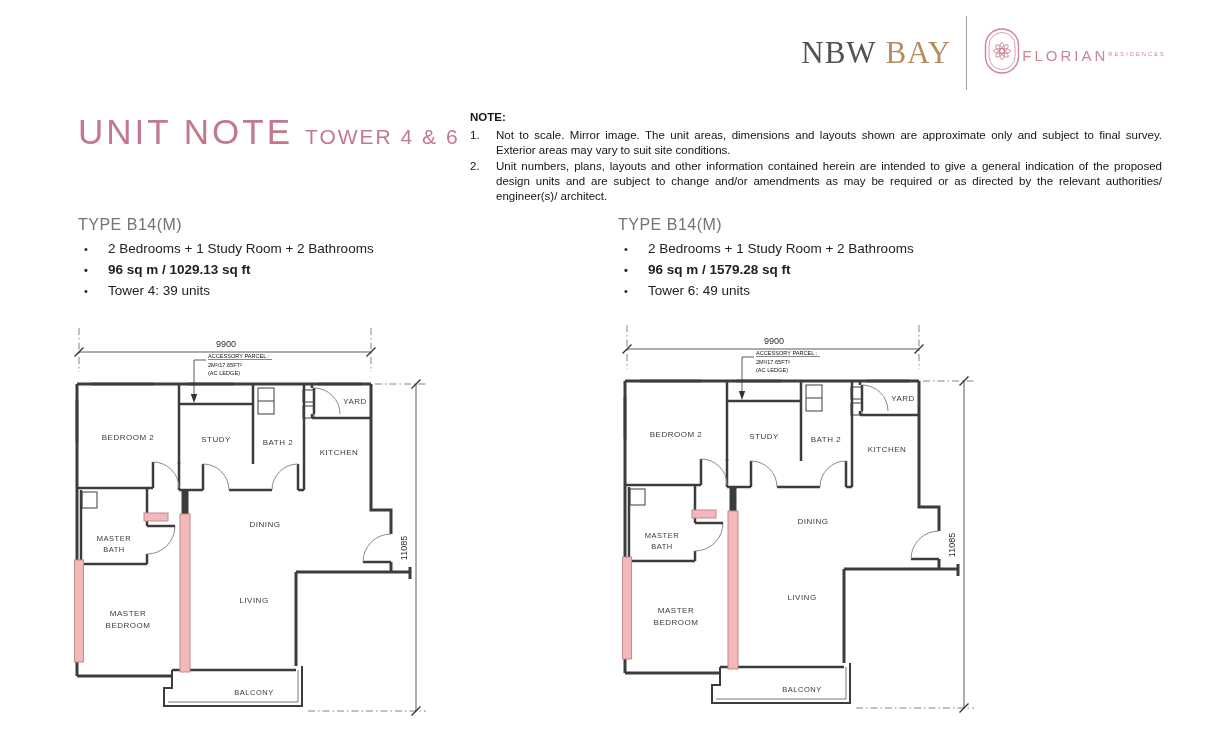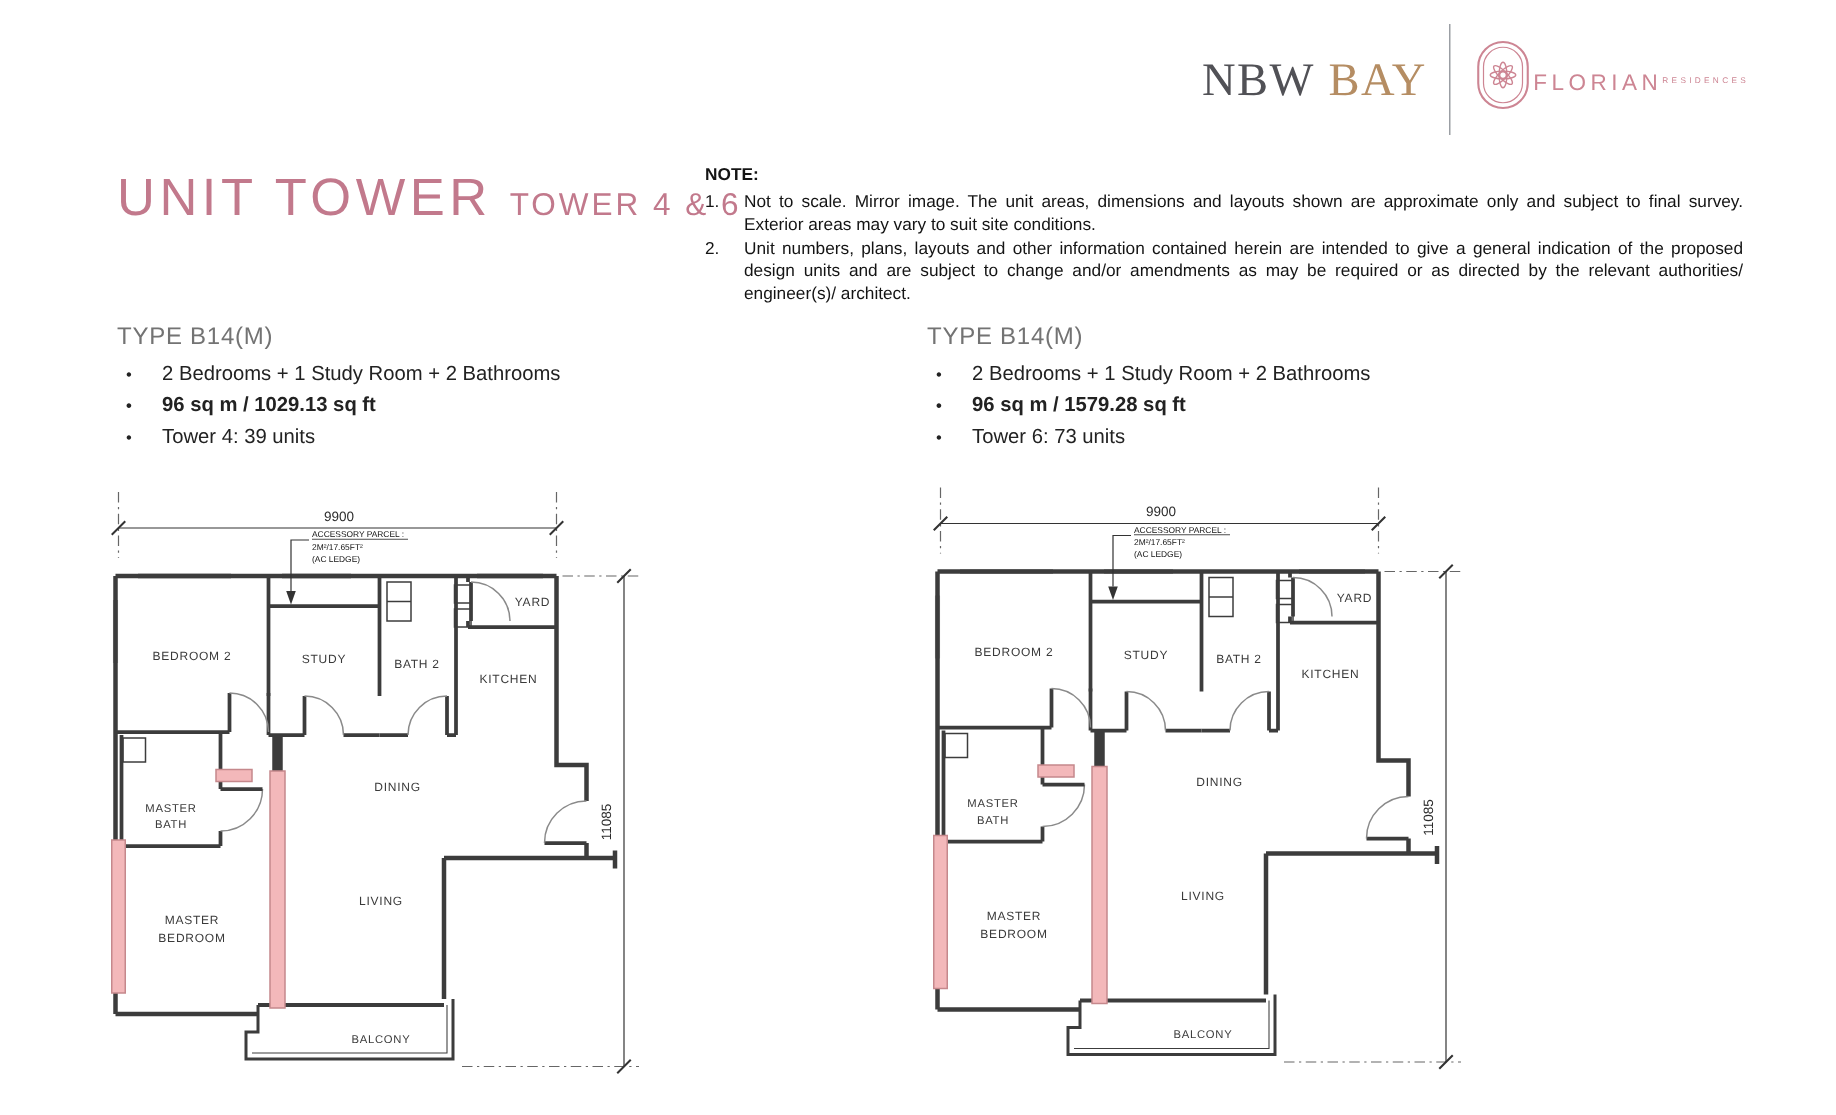--- a/index.html
+++ b/index.html
@@ -67,21 +67,21 @@
           </g>
         </g>
       </svg>
     </span>
     <span class="florian-name">FLORIAN</span>
     <span class="florian-sub">RESIDENCES</span>
   </div>
 </div>
 
 <div class="title-block">
-  <span class="title-main">UNIT TOWER</span><span class="title-sub">TOWER 4 &amp; 6</span>
+  <span class="title-main">UNIT NOTE</span><span class="title-sub">TOWER 4 &amp; 6</span>
 </div>
 
 <div class="note-block">
   <div class="note-label">NOTE:</div>
   <div class="note-item">
     <span>1.</span>
     <span>Not to scale. Mirror image. The unit areas, dimensions and layouts shown are approximate only and subject to final survey. Exterior areas may vary to suit site conditions.</span>
   </div>
   <div class="note-item">
     <span>2.</span>
@@ -110,21 +110,21 @@
   <div class="bullet-row">
     <span class="dot">•</span>
     <span>2 Bedrooms + 1 Study Room + 2 Bathrooms</span>
   </div>
   <div class="bullet-row bold">
     <span class="dot">•</span>
     <span>96 sq m / 1579.28 sq ft</span>
   </div>
   <div class="bullet-row">
     <span class="dot">•</span>
-    <span>Tower 6: 73 units</span>
+    <span>Tower 6: 49 units</span>
   </div>
 </div>
 
 <div class="plan-slot left">
   <svg viewBox="0 0 372 410">
 
     <g>
       <path d="M21,14 V58 M313,14 V58" stroke="#666" stroke-width="0.8" stroke-dasharray="7 3 1.5 3" fill="none"></path>
       <path d="M21,38 H313" stroke="#333" stroke-width="0.8" fill="none"></path>
       <path d="M16.5,42.5 L25.5,33.5 M308.5,42.5 L317.5,33.5" stroke="#333" stroke-width="1.4" fill="none"></path>

